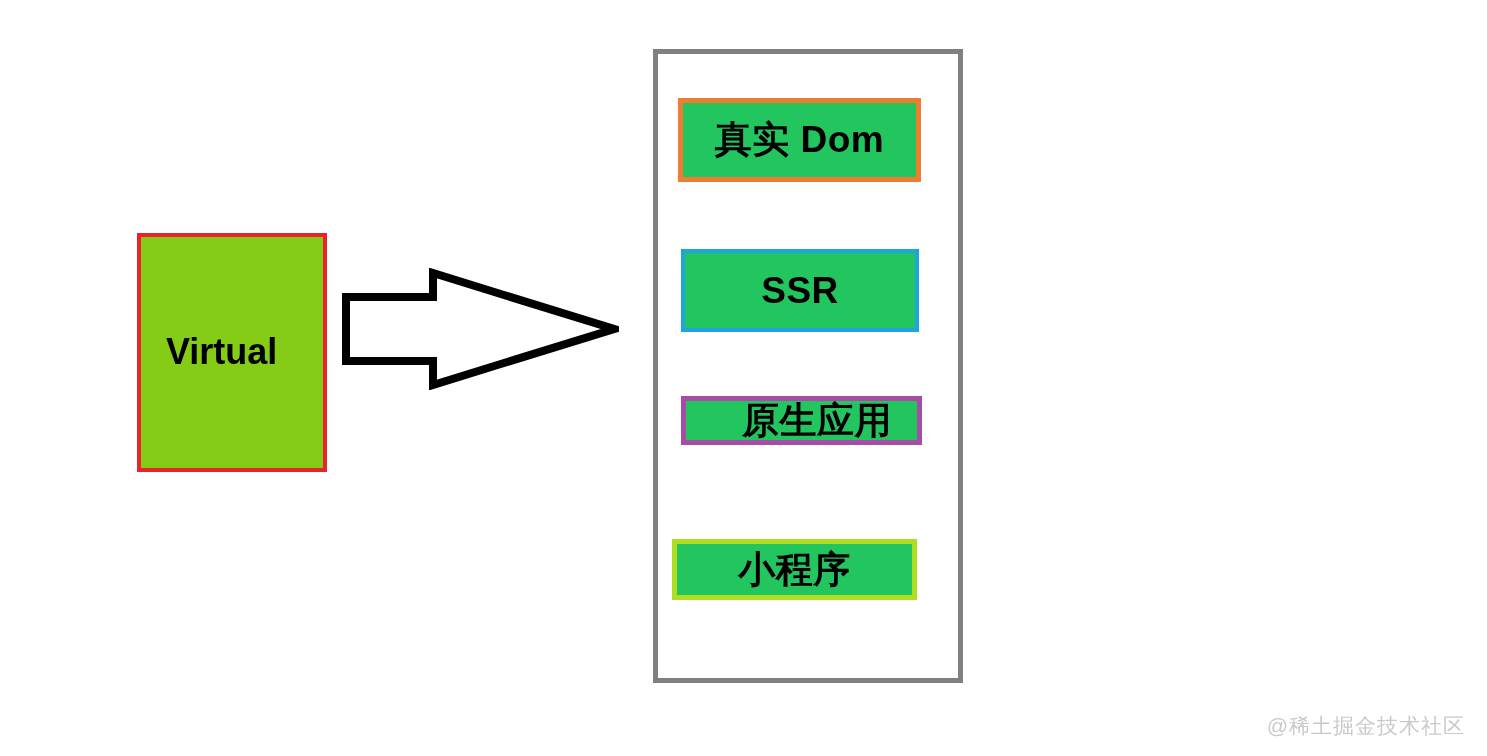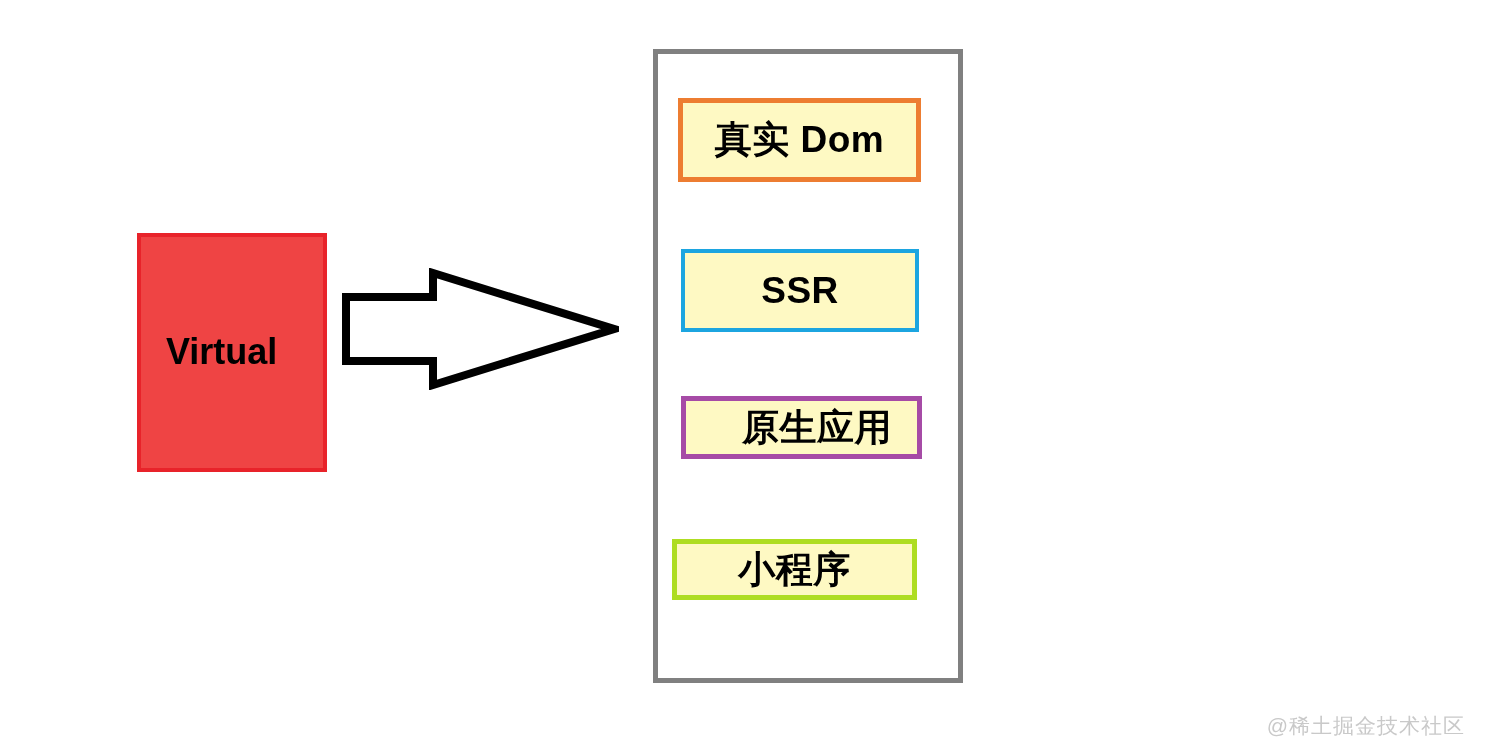--- a/index.html
+++ b/index.html
@@ -20,21 +20,21 @@
 
   
   .vdom-box {
     position: absolute;
     left: 137px;
     top: 233px;
     width: 190px;
     height: 239px;
     box-sizing: border-box;
     border: 4px solid #e8232a;
-    background: #ef4444;
+    background: #84cc16;
     display: flex;
     flex-direction: column;
     justify-content: center;
     align-items: flex-start;
     padding-left: 25px;
   }
   .vdom-line {
     font-size: 36px;
     font-weight: bold;
     color: #000000;
@@ -65,21 +65,21 @@
     height: 634px;
     box-sizing: border-box;
     border: 5px solid #808080;
     background: #ffffff;
   }
 
   
   .target-box {
     position: absolute;
     box-sizing: border-box;
-    background: #fef9c3;
+    background: #22c55e;
     display: flex;
     align-items: center;
     justify-content: center;
   }
   .target-label {
     font-size: 37px;
     font-weight: bold;
     color: #000000;
     white-space: nowrap;
     letter-spacing: 0.5px;
@@ -87,21 +87,21 @@
 
   .box-dom {
     left: 678px;  top: 98px;  width: 243px; height: 84px;
     border: 5px solid #ed7d31;
   }
   .box-ssr {
     left: 681px;  top: 249px; width: 238px; height: 83px;
     border: 4px solid #1ca5e0;
   }
   .box-native {
-    left: 681px;  top: 396px; width: 241px; height: 63px;
+    left: 681px;  top: 396px; width: 241px; height: 49px;
     border: 5px solid #a64ba6;
     padding-left: 31px;
   }
   .box-mini {
     left: 672px;  top: 539px; width: 245px; height: 61px;
     border: 5px solid #aedd22;
   }
 
   
   .watermark {

